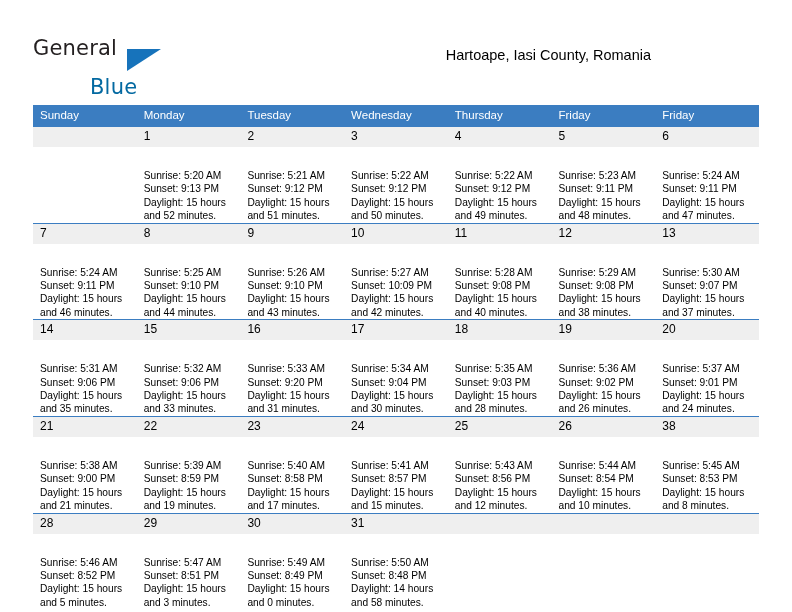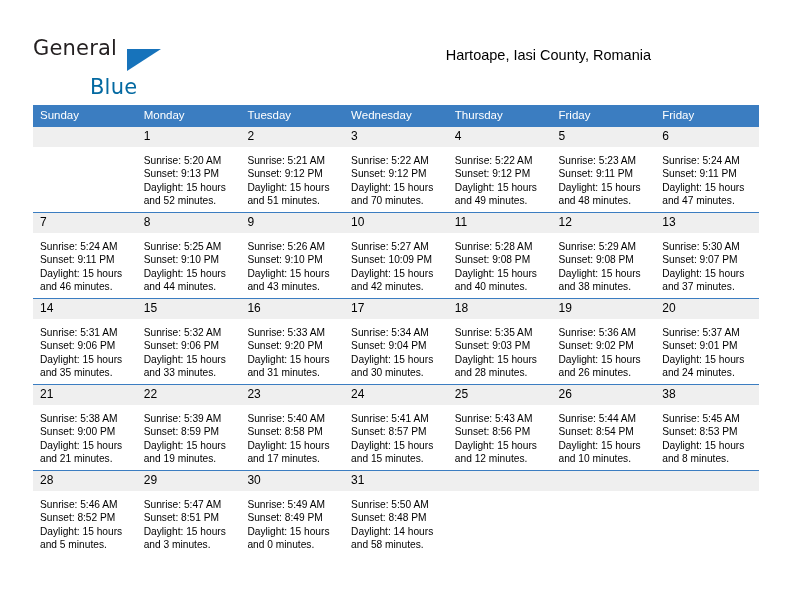--- a/index.html
+++ b/index.html
@@ -128,21 +128,21 @@
     font-size: 12px;
     line-height: 17px;
     padding: 1px 0 2px 7px;
     color: #000000;
     min-height: 17px;
   }
   td.empty .daynum {
     background: #efefef;
   }
   .cell-body {
-    padding: 7px 5px 0 7px;
+    padding: 22px 5px 0 7px;
     font-size: 10.2px;
     line-height: 13.4px;
     color: #000000;
   }
   .cell-body div {
     white-space: nowrap;
   }
 </style>
 </head>
 <body>
@@ -197,21 +197,21 @@
               <div>Daylight: 15 hours</div>
               <div>and 51 minutes.</div>
             </div>
           </td>
           <td>
             <span class="daynum">3</span>
             <div class="cell-body">
               <div>Sunrise: 5:22 AM</div>
               <div>Sunset: 9:12 PM</div>
               <div>Daylight: 15 hours</div>
-              <div>and 70 minutes.</div>
+              <div>and 50 minutes.</div>
             </div>
           </td>
           <td>
             <span class="daynum">4</span>
             <div class="cell-body">
               <div>Sunrise: 5:22 AM</div>
               <div>Sunset: 9:12 PM</div>
               <div>Daylight: 15 hours</div>
               <div>and 49 minutes.</div>
             </div>

